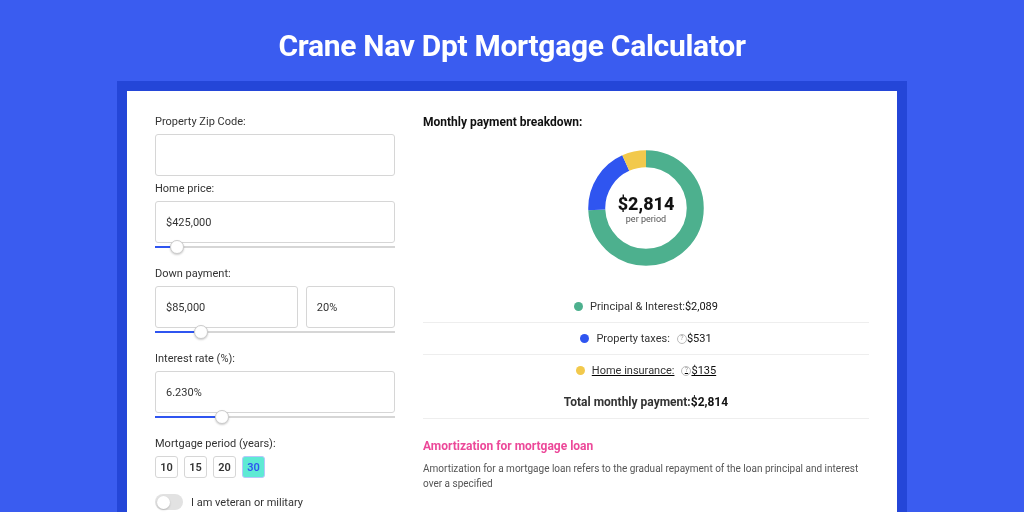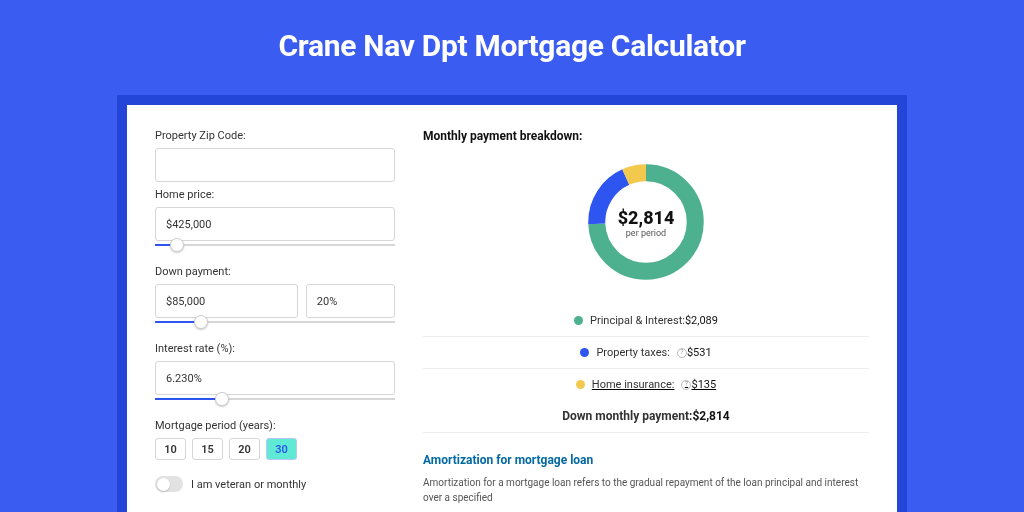--- a/index.html
+++ b/index.html
@@ -1,33 +1,33 @@
 <!DOCTYPE html>
 <html><head>
 <meta charset="utf-8">
 <style>
   * { box-sizing: border-box; margin: 0; padding: 0; font-family: -apple-system, BlinkMacSystemFont, "Segoe UI", Roboto, Helvetica, Arial, sans-serif; }
   body { width: 1024px; height: 512px; background: #3a5cf0; overflow: hidden; }
-  .page-title { color: #fff; font-size: 30px; font-weight: 700; text-align: center; padding: 28px 0 32px; letter-spacing: -0.3px; }
+  .page-title { color: #fff; font-size: 30px; font-weight: 700; text-align: center; padding: 28px 0 18px; letter-spacing: -0.3px; }
   .outer { background: #2446d8; width: 790px; margin: 0 auto; padding: 10px 0 0; }
   .panel { background: #fff; width: 770px; margin: 0 auto; padding: 24px 28px; display: flex; gap: 28px; min-height: 420px; }
   .left { width: 240px; flex-shrink: 0; }
   .right { flex: 1; }
   .label { font-size: 11px; color: #333; margin-bottom: 6px; display: block; }
-  .input { width: 100%; height: 34px; border: 1px solid #d6d6d6; border-radius: 3px; padding: 0 10px; font-size: 11px; color: #333; }
+  .input { width: 100%; height: 42px; border: 1px solid #d6d6d6; border-radius: 3px; padding: 0 10px; font-size: 11px; color: #333; }
   .field { margin-bottom: 6px; position: relative; }
   .slider-track { position: relative; height: 14px; margin-bottom: 10px; }
   .slider-line { position: absolute; top: 3px; left: 0; right: 0; height: 2px; background: #d6d6d6; }
   .slider-fill { position: absolute; top: 3px; left: 0; height: 2px; background: #2f55f0; }
   .slider-handle { position: absolute; top: -3px; width: 14px; height: 14px; border-radius: 50%; background: #fff; border: 1px solid #ccc; box-shadow: 0 1px 2px rgba(0,0,0,0.2); cursor: grab; }
   .dp-row { display: flex; gap: 8px; }
   .dp-row .input:first-child { flex: 1.8; }
   .dp-row .input:last-child { flex: 1; }
   .period-group { display: flex; gap: 0; margin-bottom: 16px; }
-  .period-btn { width: 31px; height: 22px; border: 1px solid #d6d6d6; background: #fff; font-size: 11px; font-weight: 600; color: #333; cursor: pointer; display: flex; align-items: center; justify-content: center; margin-right: 6px; border-radius: 3px; }
+  .period-btn { width: 23px; height: 22px; border: 1px solid #d6d6d6; background: #fff; font-size: 11px; font-weight: 600; color: #333; cursor: pointer; display: flex; align-items: center; justify-content: center; margin-right: 6px; border-radius: 3px; }
   .period-btn.active { background: #5eead4; border-color: #b7c6fb; color: #2f55f0; }
   .toggle-row { display: flex; align-items: center; gap: 8px; }
   .toggle { width: 28px; height: 16px; border-radius: 8px; background: #e2e2e2; position: relative; cursor: pointer; }
   .toggle-knob { width: 13px; height: 13px; border-radius: 50%; background: #fff; position: absolute; top: 1.5px; left: 1.5px; box-shadow: 0 1px 2px rgba(0,0,0,0.2); }
   .toggle-label { font-size: 11px; color: #333; }
   .section-title { font-size: 12px; font-weight: 700; color: #111; margin-bottom: 14px; }
   .donut-wrap { display: flex; justify-content: center; margin-bottom: 18px; }
   .donut { position: relative; width: 130px; height: 130px; }
   .donut svg { width: 130px; height: 130px; transform: rotate(-90deg); }
   .donut-center { position: absolute; top: 50%; left: 50%; transform: translate(-50%, -50%); text-align: center; }
@@ -35,21 +35,21 @@
   .donut-sub { font-size: 9px; color: #555; }
   .row { display: flex; align-items: center; justify-content: center; padding: 9px 0; border-bottom: 1px solid #eee; }
   .row:last-of-type { border-bottom: none; text-decoration: underline; }
   .row-left { display: flex; align-items: center; gap: 7px; }
   .dot { width: 9px; height: 9px; border-radius: 50%; flex-shrink: 0; }
   .row-label { font-size: 11px; color: #333; }
   .row-val { font-size: 11px; color: #111; }
   .row-total .row-label { font-size: 12px; font-weight: 700; }
   .row-total .row-val { font-size: 12px; font-weight: 700; }
   .help { width: 10px; height: 10px; border: 1px solid #bbb; border-radius: 50%; font-size: 7px; color: #999; display: inline-flex; align-items: center; justify-content: center; line-height: 1; }
-  .amort-title { font-size: 12px; font-weight: 700; color: #0369a1; margin: 20px 0 8px; }
+  .amort-title { font-size: 12px; font-weight: 700; color: #ec4899; margin: 20px 0 8px; }
   .amort-text { font-size: 10px; color: #555; line-height: 1.5; }
 </style>
 </head>
 <body>
 
 <h1 class="page-title">Crane Nav Dpt Mortgage Calculator</h1>
 
 <div class="outer">
   <div class="panel">
 
@@ -100,21 +100,21 @@
             <div class="period-btn">15</div>
             <div class="period-btn">20</div>
             <div class="period-btn active">30</div>
           </div>
       </div>
 
       <div class="toggle-row">
         <div class="toggle">
           <div class="toggle-knob"></div>
         </div>
-        <span class="toggle-label">I am veteran or monthly</span>
+        <span class="toggle-label">I am veteran or military</span>
       </div>
 
     </div>
 
     <div class="right">
       <div class="section-title">Monthly payment breakdown:</div>
 
       <div class="donut-wrap">
         <div class="donut">
           <svg viewBox="0 0 42 42" id="donut-svg">
@@ -150,21 +150,21 @@
               <span class="dot" style="background: rgb(242, 201, 76);"></span>
               <span class="row-label">Home insurance:</span>
               <span class="help">?</span>
             </div>
             <span class="row-val">$135</span>
           </div>
         </div>
 
       <div class="row row-total">
         <div class="row-left">
-          <span class="row-label">Down monthly payment:</span>
+          <span class="row-label">Total monthly payment:</span>
         </div>
         <span class="row-val">$2,814</span>
       </div>
 
       <div class="amort-title">Amortization for mortgage loan</div>
       <div class="amort-text">Amortization for a mortgage loan refers to the gradual repayment of the loan principal and interest over a specified</div>
     </div>
 
   </div>
 </div>

